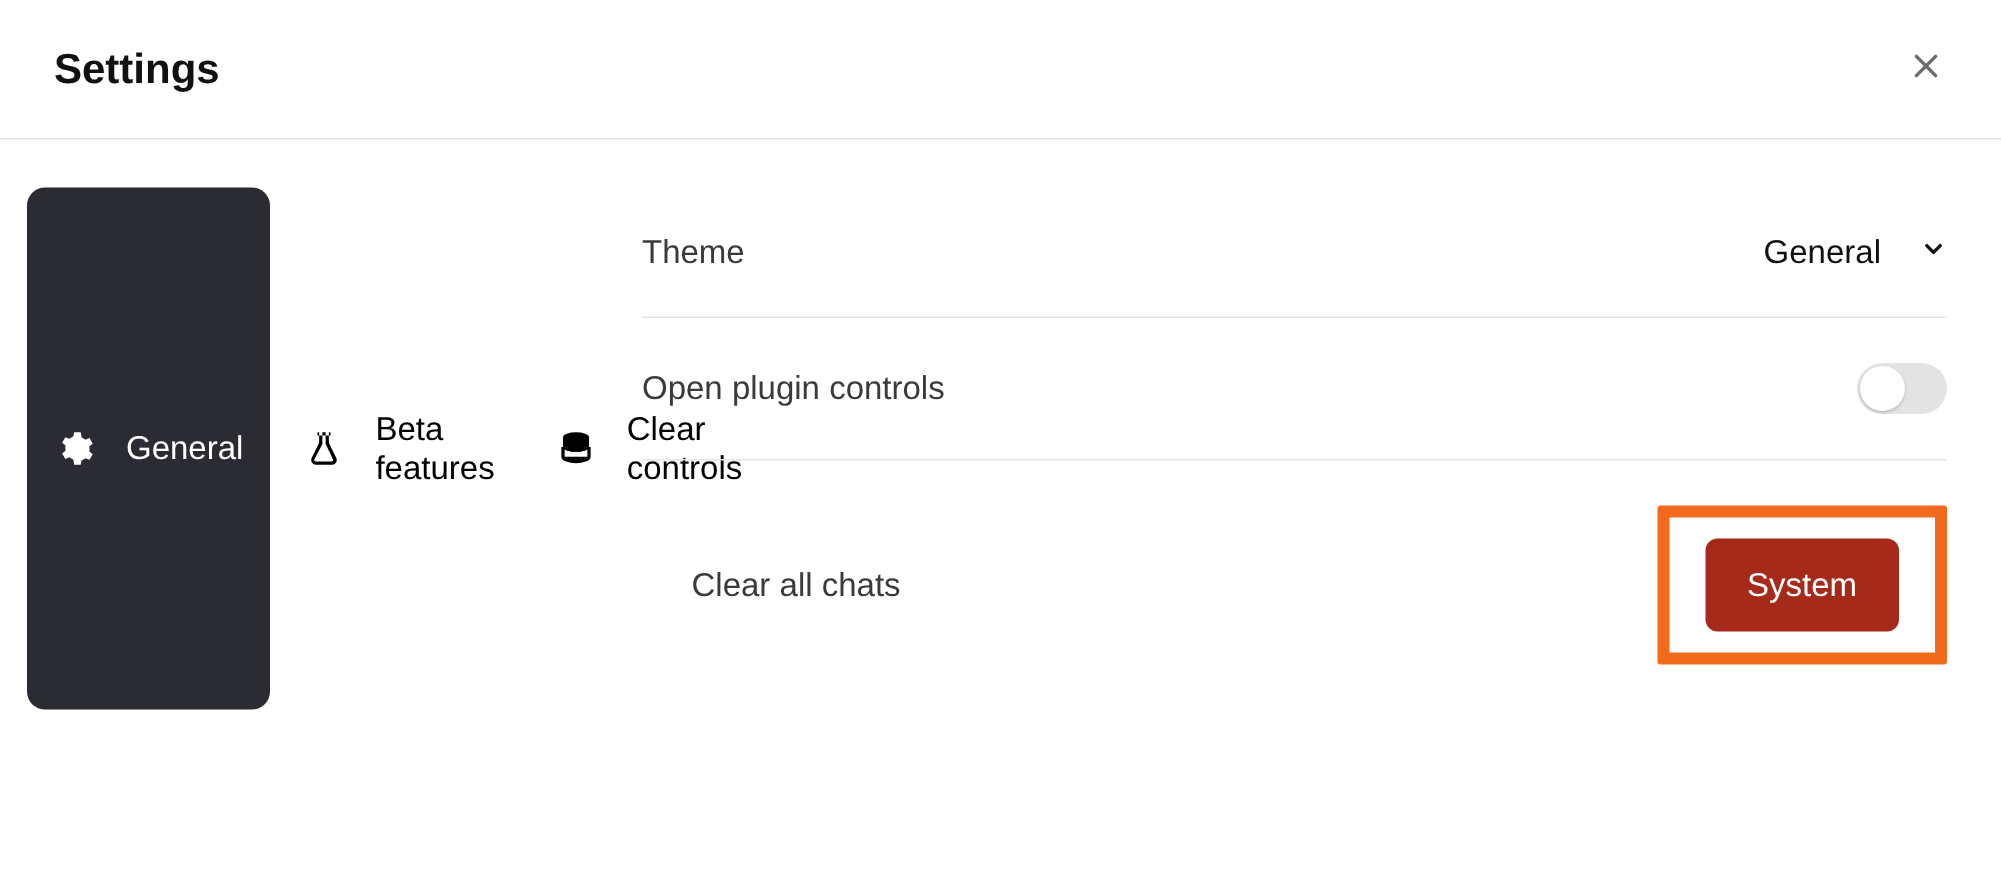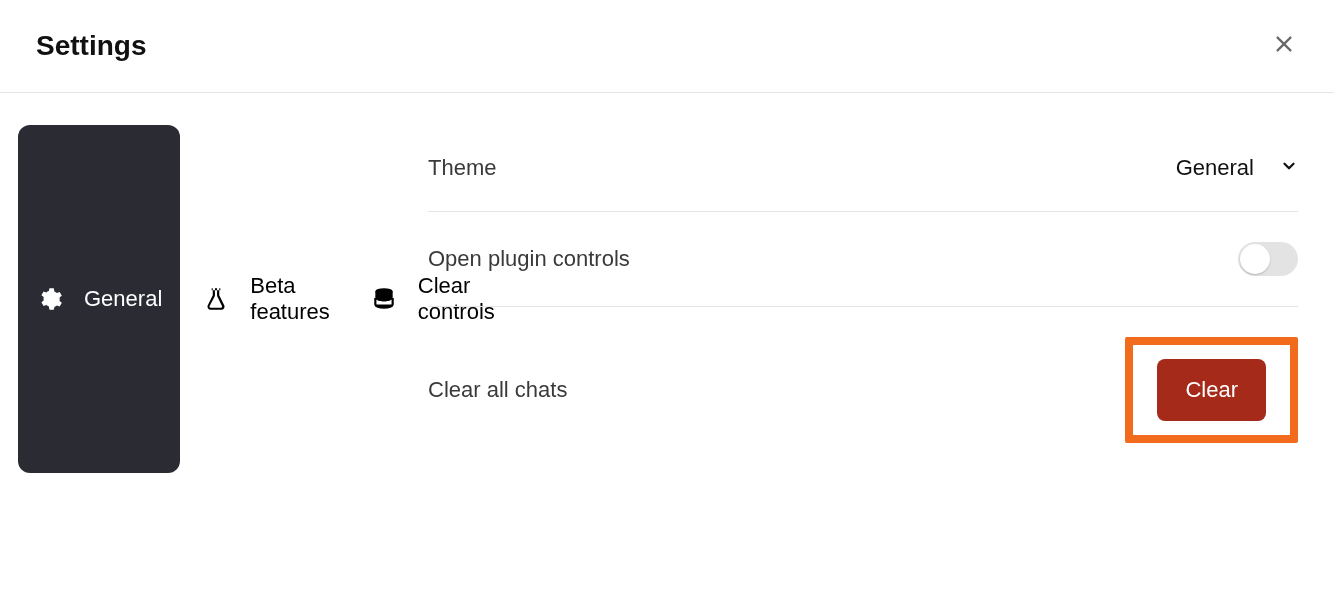--- a/index.html
+++ b/index.html
@@ -71,21 +71,21 @@
   }
   .row {
     display: flex;
     justify-content: space-between;
     align-items: center;
     padding: 30px 0;
     border-bottom: 1px solid #e5e5e5;
     font-size: 22px;
     color: #3a3a3a;
   }
-  .row:last-child { border-bottom: none; }
+  .row:last-child { border-bottom: none; margin-left: 33px; }
   .theme-select {
     display: flex;
     align-items: center;
     gap: 26px;
     font-size: 22px;
     color: #111;
     cursor: pointer;
   }
   .theme-select svg { width: 18px; height: 18px; }
   .toggle {
@@ -188,18 +188,18 @@
     <div class="row">
       <span>Open plugin controls</span>
       <div class="toggle">
         <div class="toggle-knob"></div>
       </div>
     </div>
 
     <div class="row">
       <span>Clear all chats</span>
       <div class="highlight-box">
-        <button class="clear-btn">Clear</button>
+        <button class="clear-btn">System</button>
       </div>
     </div>
 
   </div>
 </div>
 
 </body></html>

